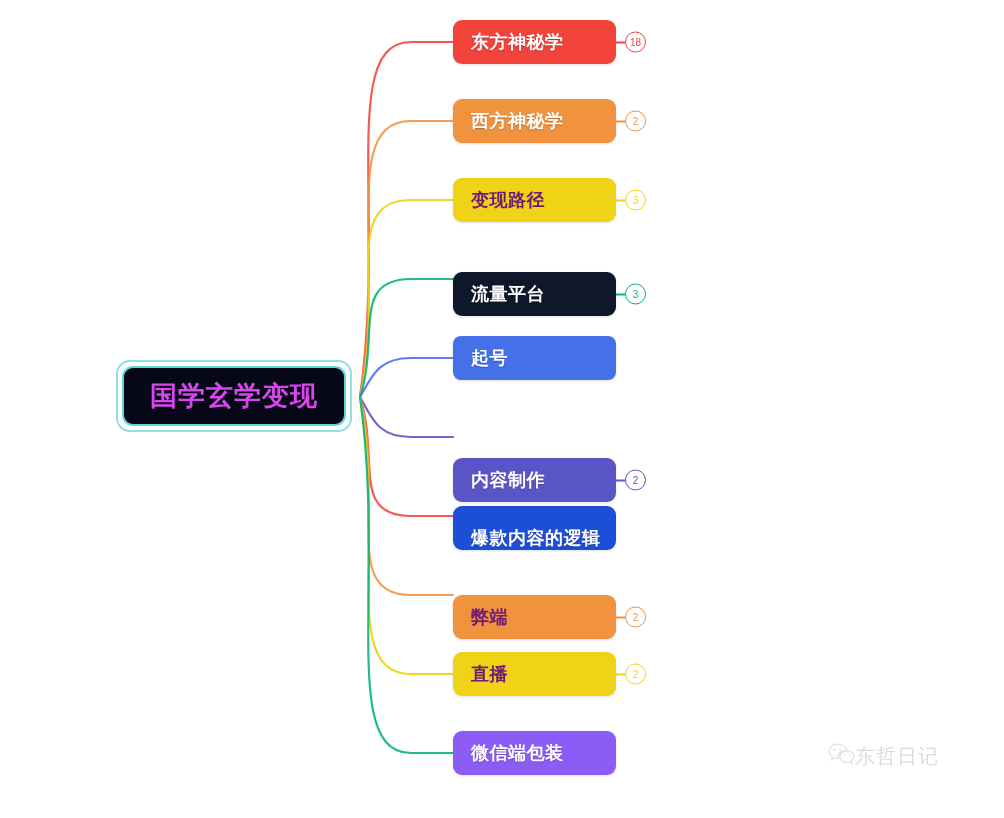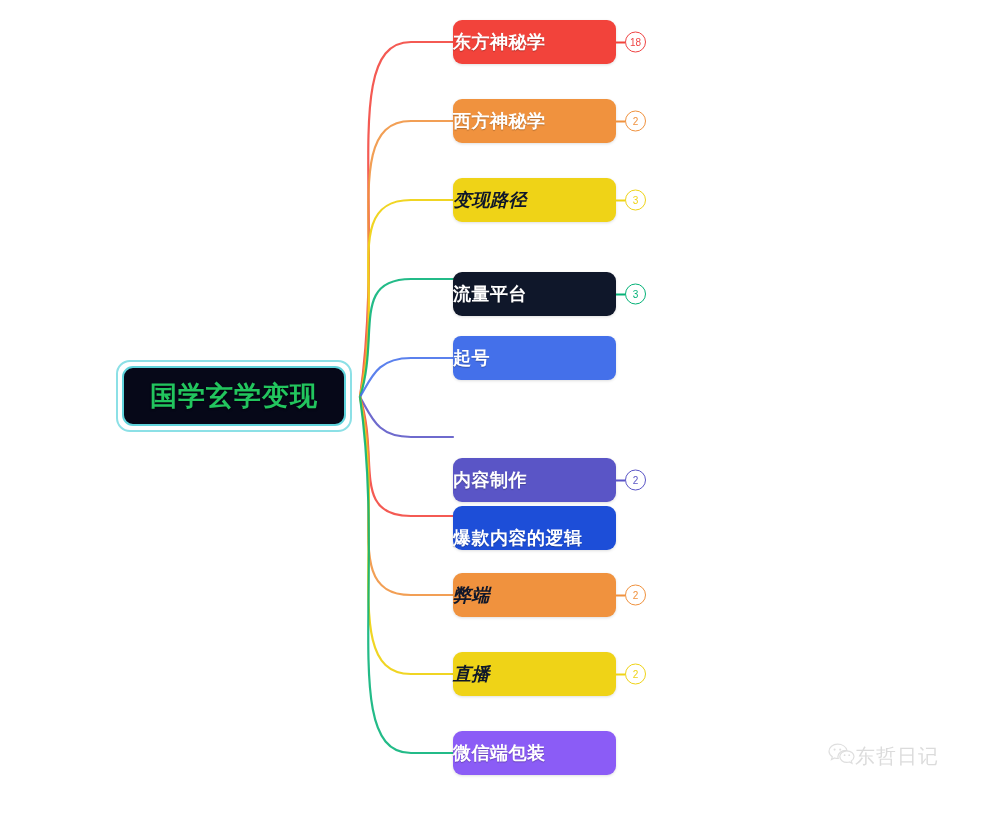--- a/index.html
+++ b/index.html
@@ -44,21 +44,21 @@
     height: 100%;
     background: #060818;
     border: 2px solid #5fd3db;
     border-radius: 11px;
     box-sizing: border-box;
     display: flex;
     align-items: center;
     justify-content: center;
   }
   .root-label {
-    color: #22c55e;
+    color: #d946ef;
     font-size: 27px;
     font-weight: bold;
     letter-spacing: 1px;
     text-shadow: 0 1px 2px rgba(0,0,0,0.6);
     white-space: nowrap;
   }
 
   
   .branch {
     position: absolute;
@@ -67,31 +67,30 @@
     height: 44px;
     border-radius: 9px;
     box-sizing: border-box;
     display: flex;
     align-items: center;
     box-shadow: 0 1px 3px rgba(0,0,0,0.13);
   }
   .branch-label {
     font-size: 18px;
     font-weight: bold;
-    padding-left: 0;
+    padding-left: 18px;
     white-space: nowrap;
     letter-spacing: 0.5px;
   }
   .branch-label.light {
     color: #ffffff;
     text-shadow: 0 1px 1px rgba(0,0,0,0.25);
   }
   .branch-label.dark {
-    color: #0f172a;
-    font-style: italic;
+    color: #701a75;
   }
 
   
   .badge-wrap {
     position: absolute;
     left: 100%;
     top: 50%;
     transform: translateY(-50%);
     display: flex;
     align-items: center;
@@ -190,21 +189,21 @@
       <div class="branch" style="top: 415px; background: rgb(90, 85, 198); margin-top: 43px;">
         <span class="branch-label light">内容制作</span>
         <span class="badge-wrap" style="color: rgb(90, 85, 198);">
           <span class="badge-stub" style="background: rgb(90, 85, 198);"></span>
           <span class="badge">2</span>
         </span>
       </div>
       <div class="branch" style="top: 506px; background: #1d4ed8; align-items: flex-end;">
         <span class="branch-label light">爆款内容的逻辑</span>
       </div>
-      <div class="branch" style="top: 573px; background: rgb(240, 146, 62);">
+      <div class="branch" style="top: 595px; background: rgb(240, 146, 62);">
         <span class="branch-label dark">弊端</span>
         <span class="badge-wrap" style="color: rgb(240, 146, 62);">
           <span class="badge-stub" style="background: rgb(240, 146, 62);"></span>
           <span class="badge">2</span>
         </span>
       </div>
       <div class="branch" style="top: 652px; background: rgb(239, 211, 23);">
         <span class="branch-label dark">直播</span>
         <span class="badge-wrap" style="color: rgb(239, 211, 23);">
           <span class="badge-stub" style="background: rgb(239, 211, 23);"></span>

